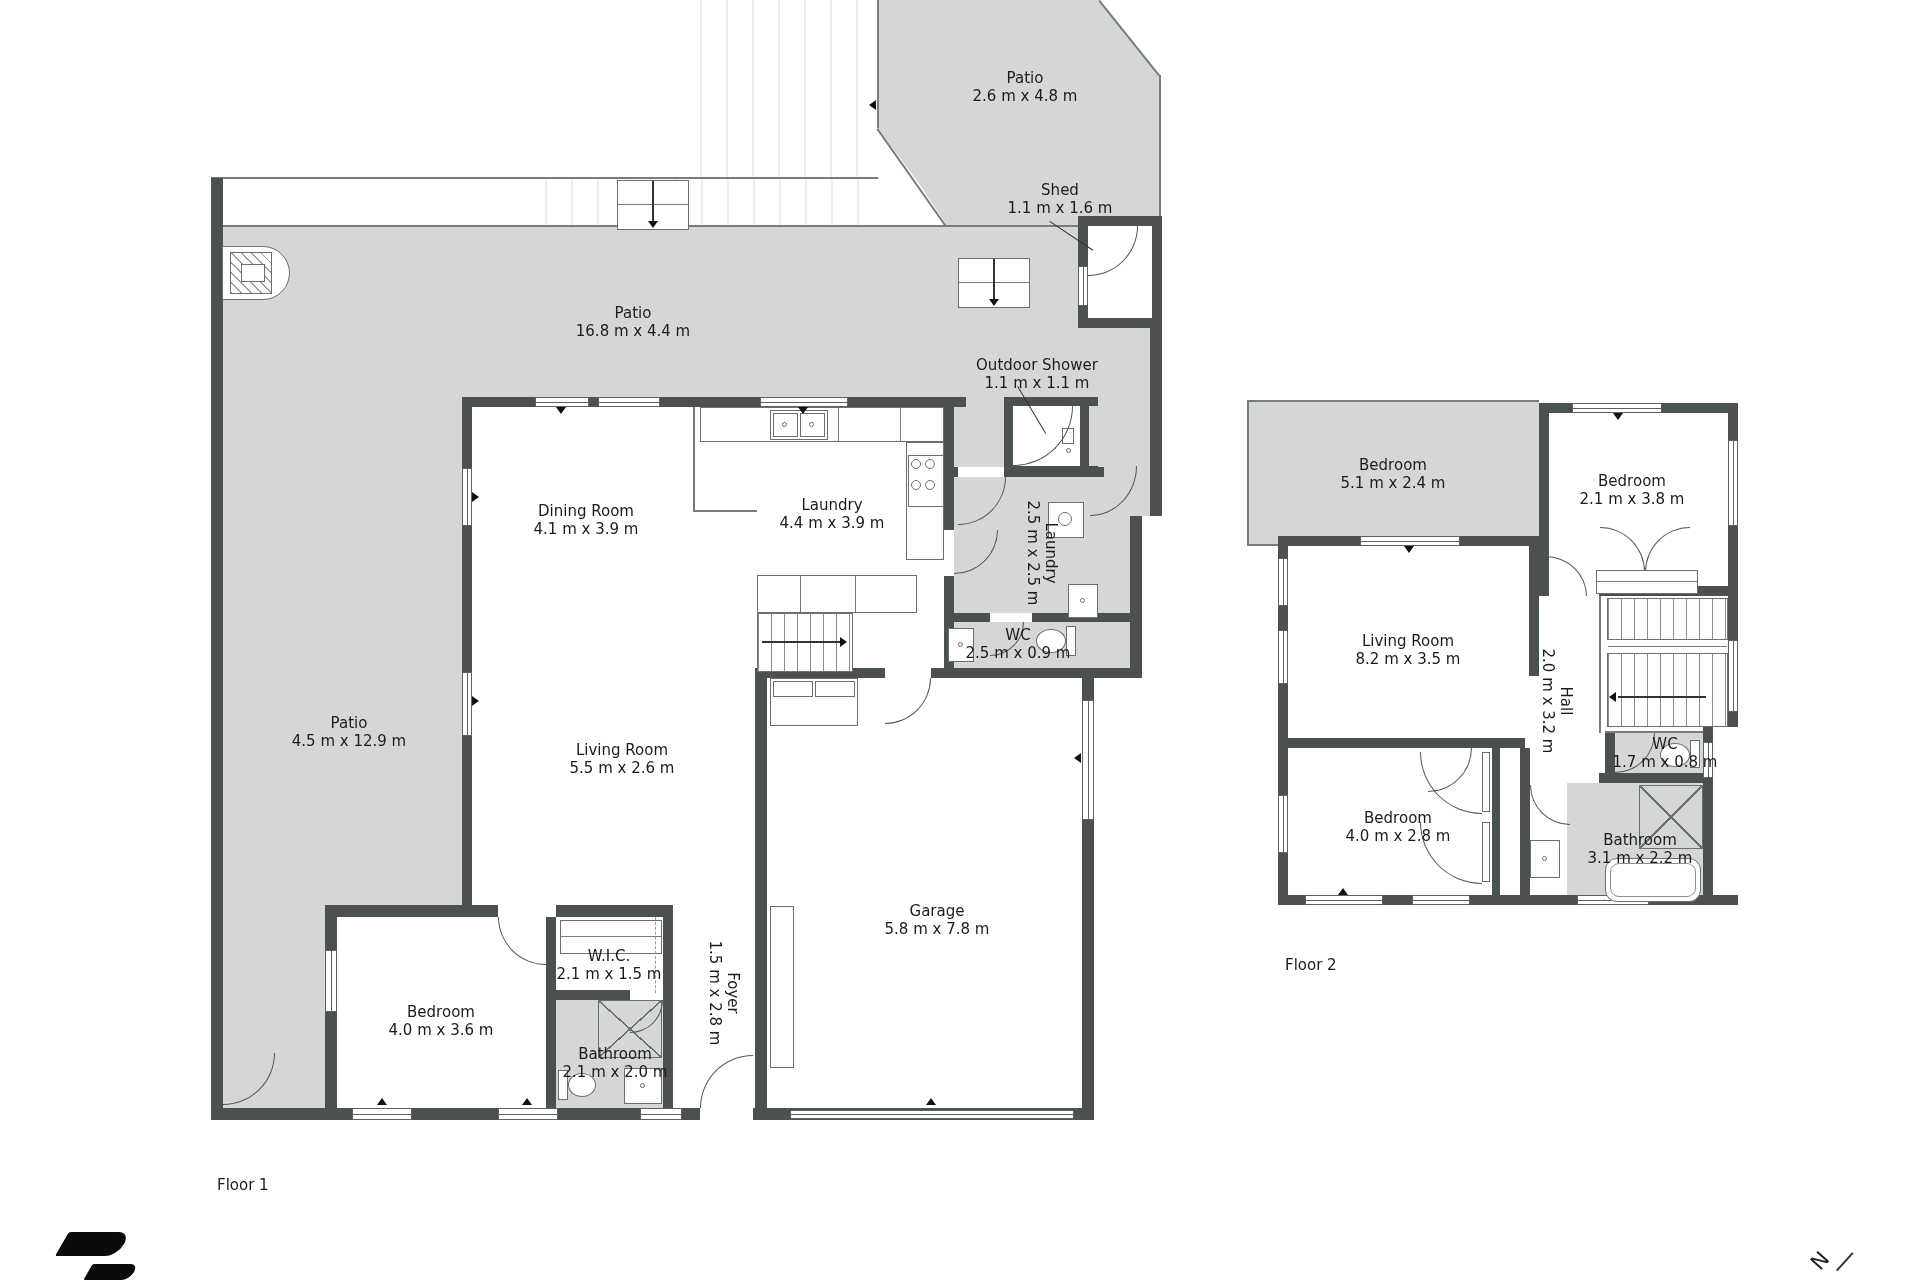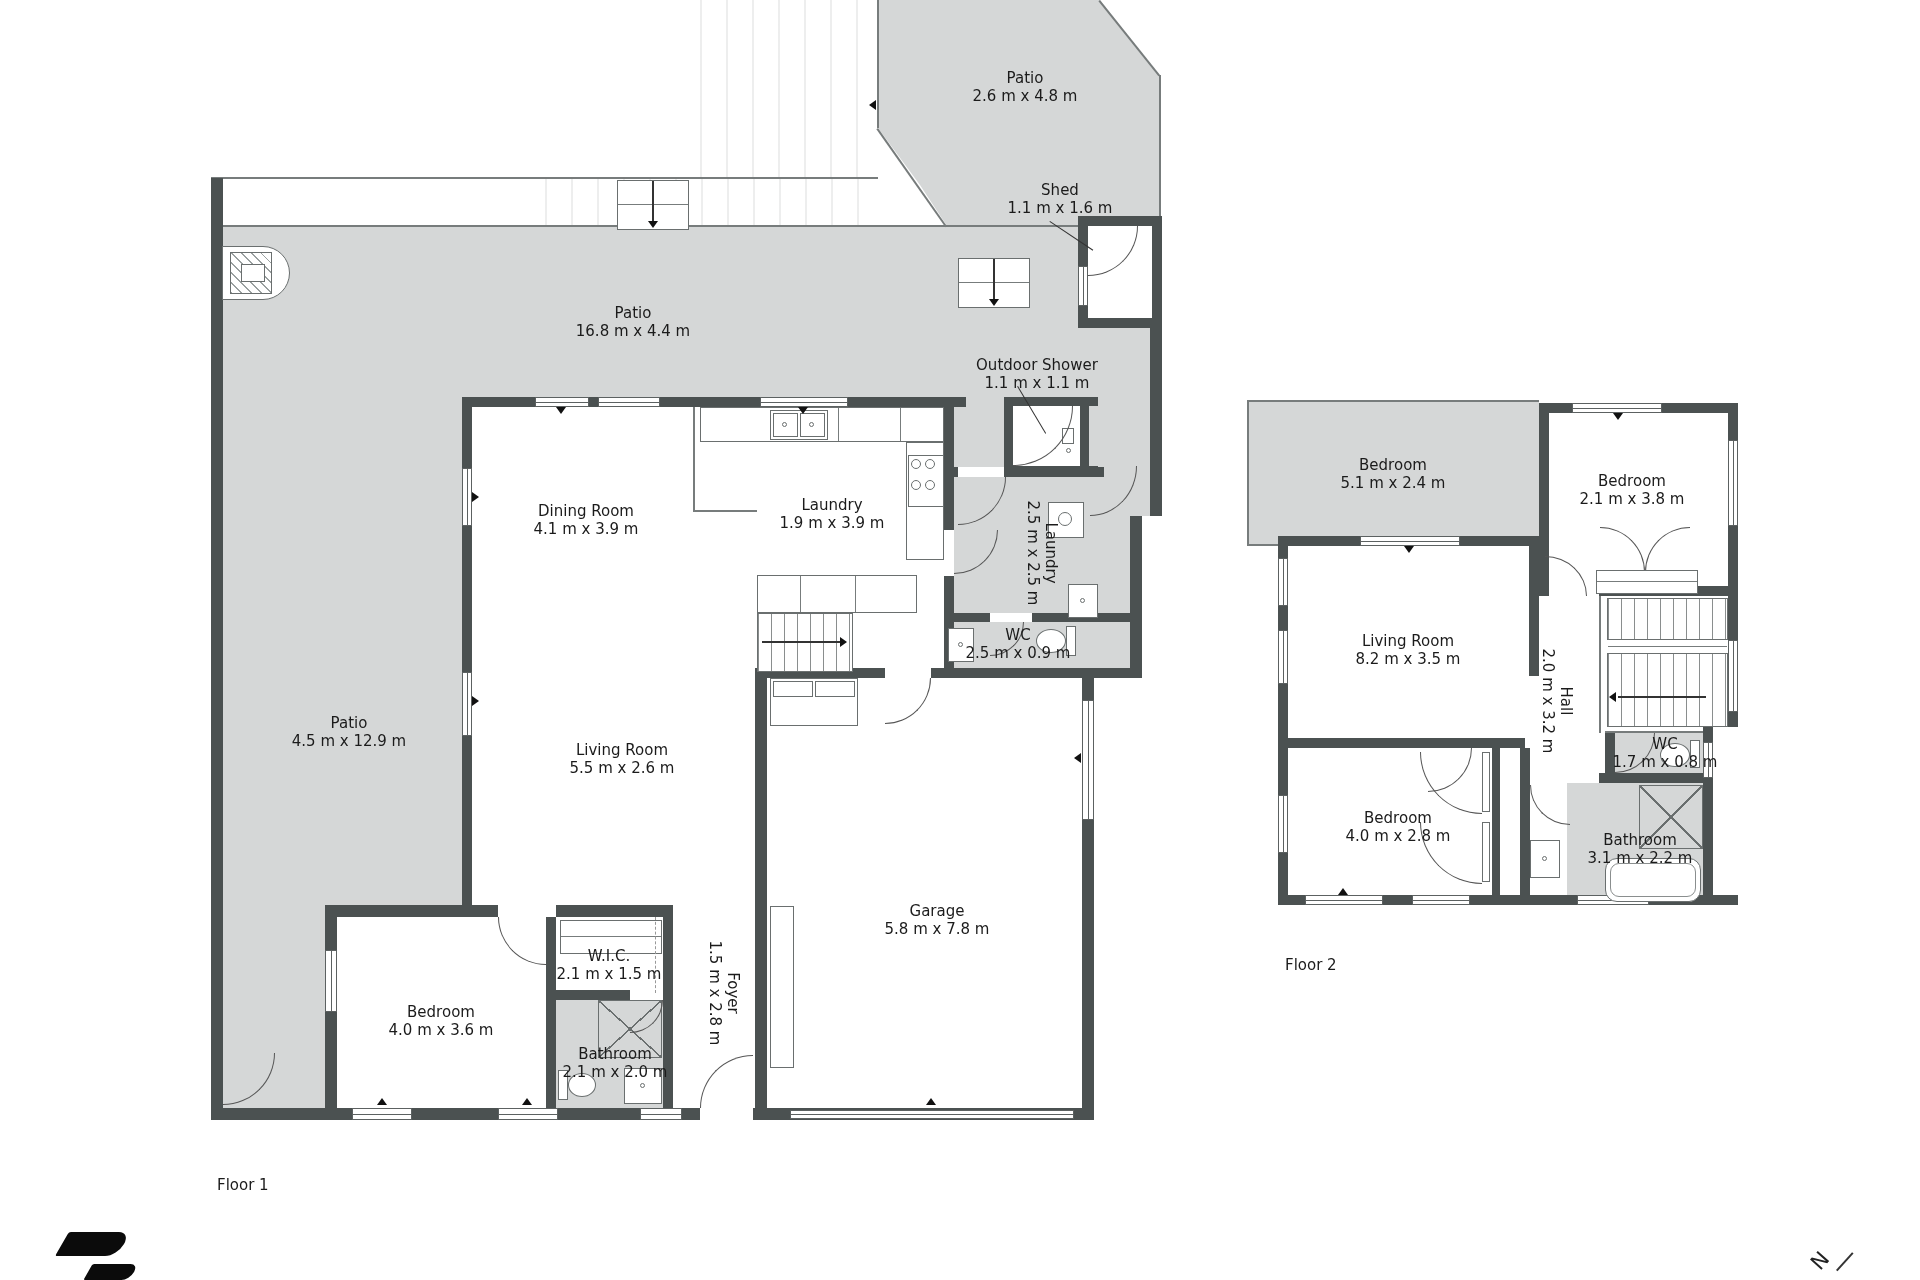--- a/index.html
+++ b/index.html
@@ -201,21 +201,21 @@
 <div class="a lbl" style="left:1037px;top:357px">
   <div>Outdoor Shower</div>
   <div>1.1 m x 1.1 m</div>
 </div>
 <div class="a lbl" style="left:586px;top:503px">
   <div>Dining Room</div>
   <div>4.1 m x 3.9 m</div>
 </div>
 <div class="a lbl" style="left:832px;top:497px">
   <div>Laundry</div>
-  <div>1.9 m x 3.9 m</div>
+  <div>4.4 m x 3.9 m</div>
 </div>
 <div class="a vlbl" style="left:1041px;top:553px">
   <div>Laundry</div>
   <div>2.5 m x 2.5 m</div>
 </div>
 <div class="a lbl" style="left:1018px;top:627px">
   <div>WC</div>
   <div>2.5 m x 0.9 m</div>
 </div>
 <div class="a lbl" style="left:349px;top:715px">

